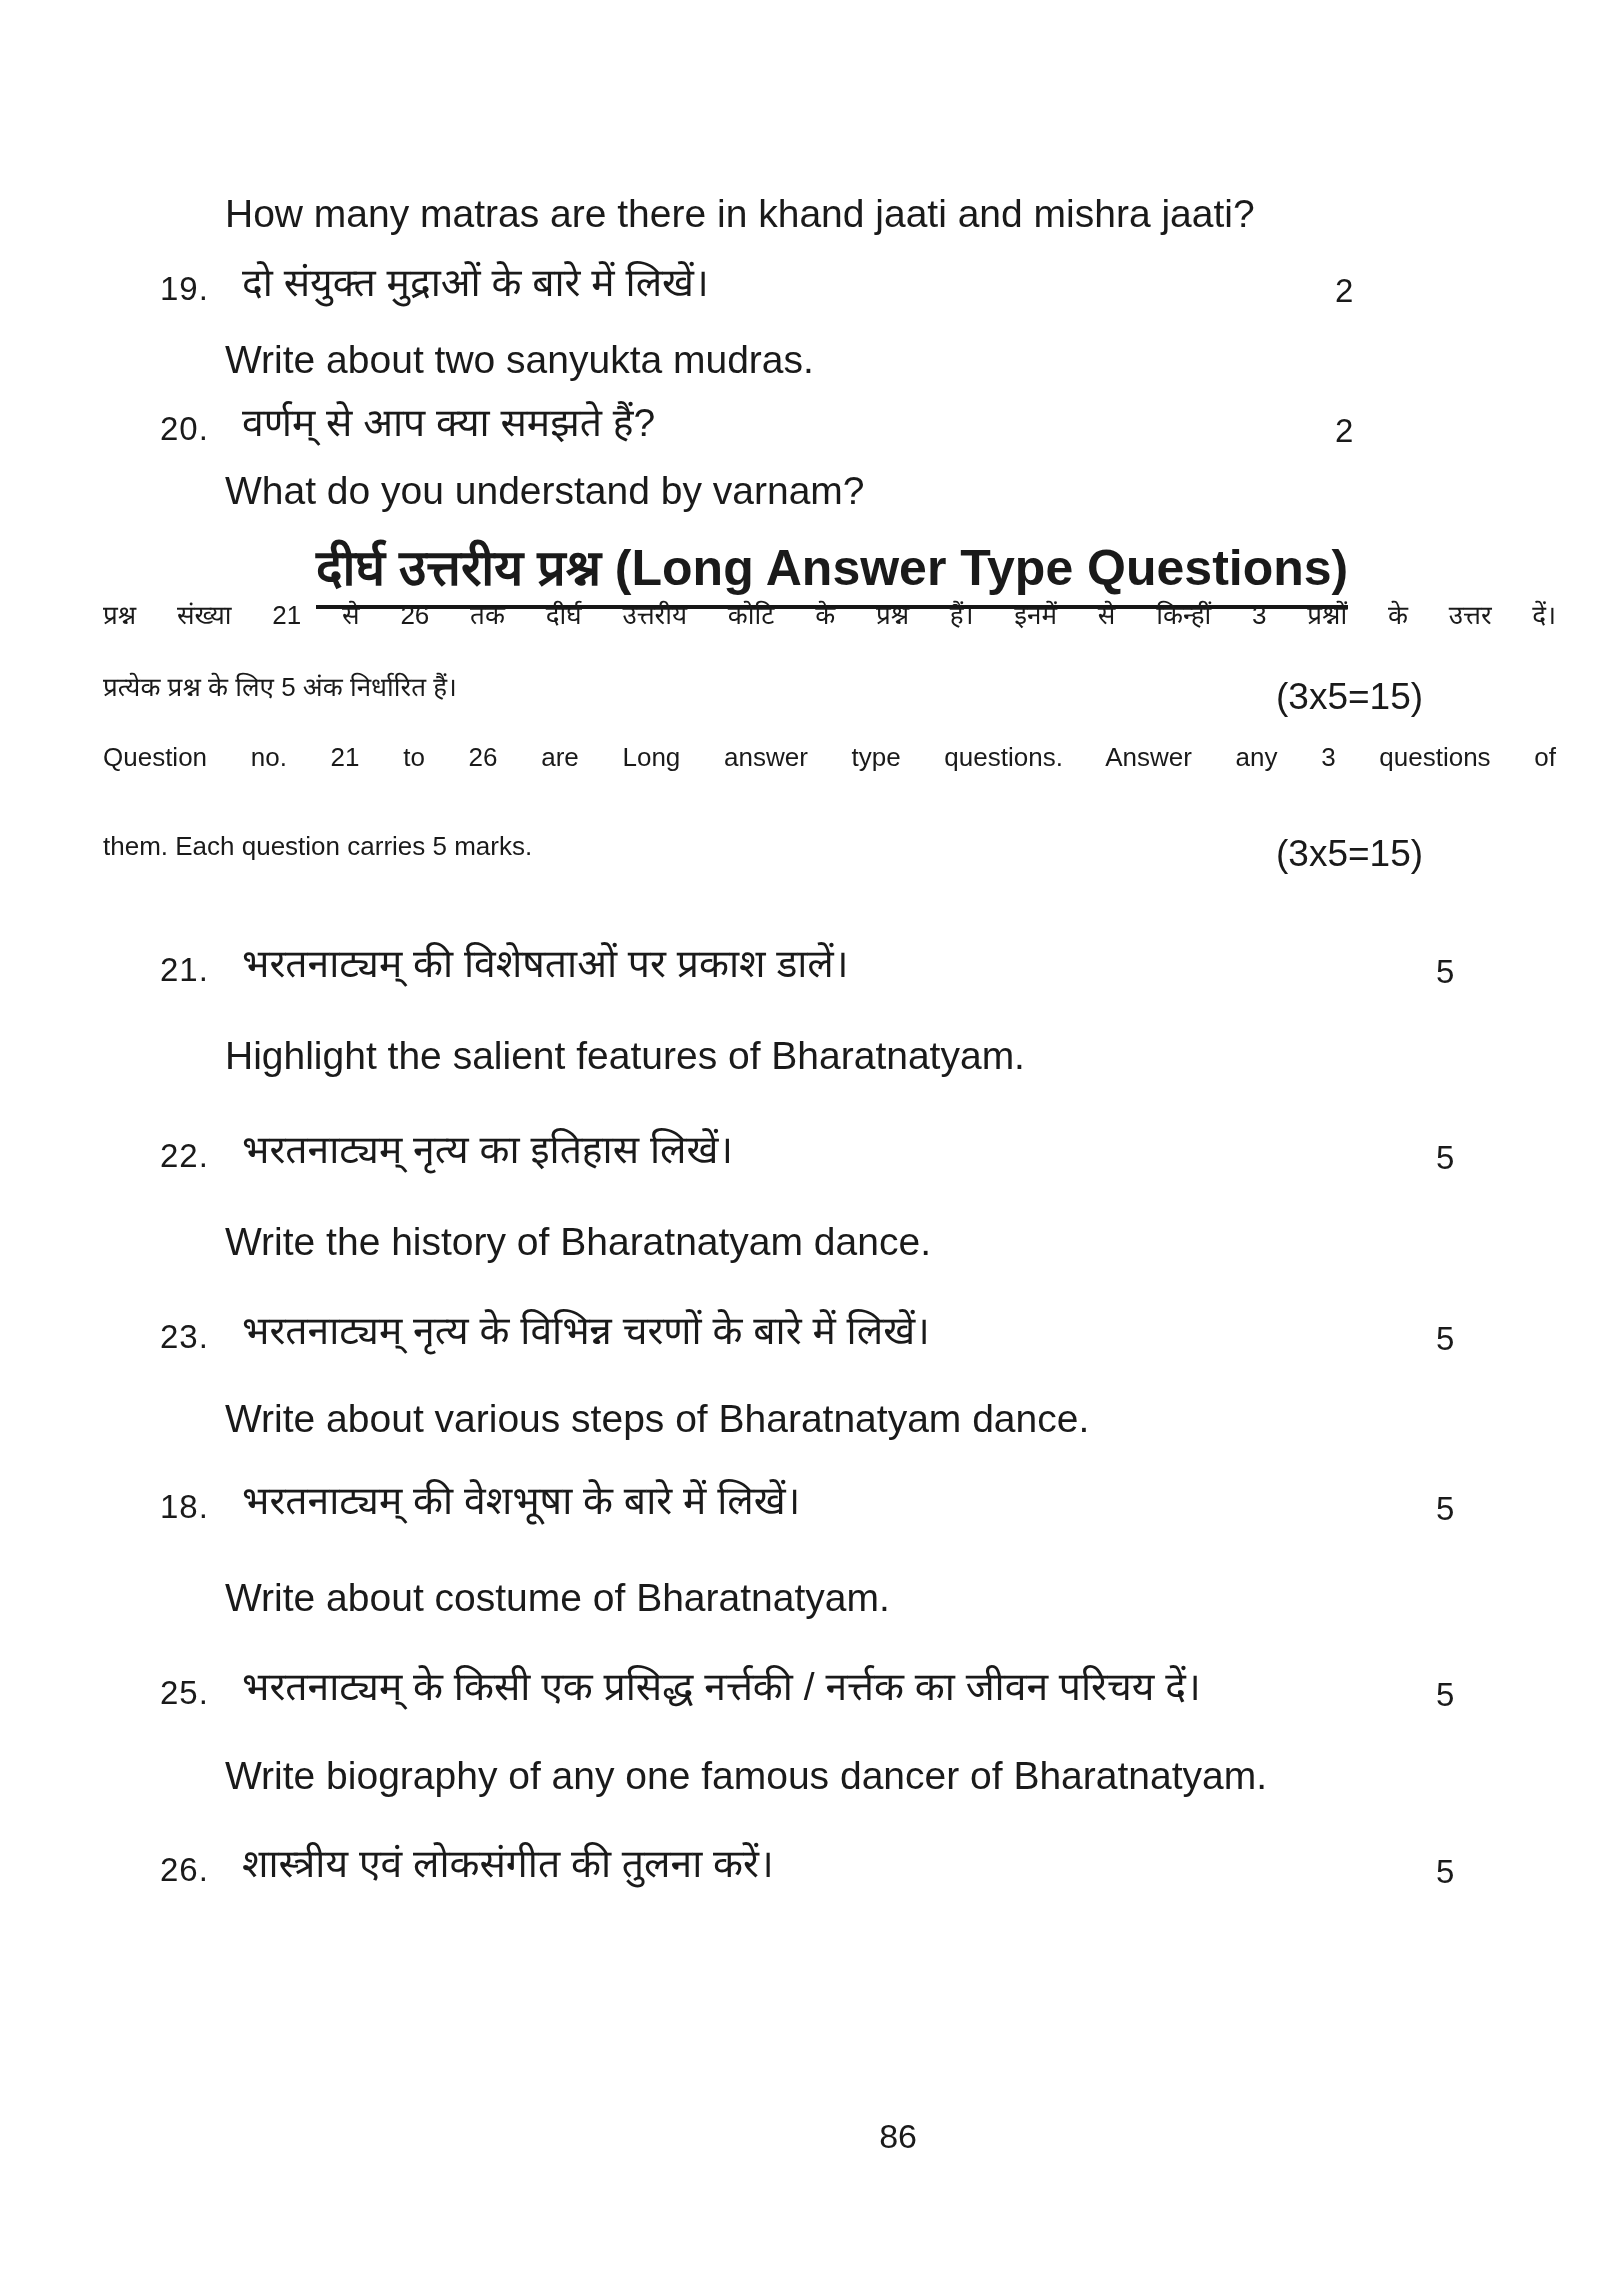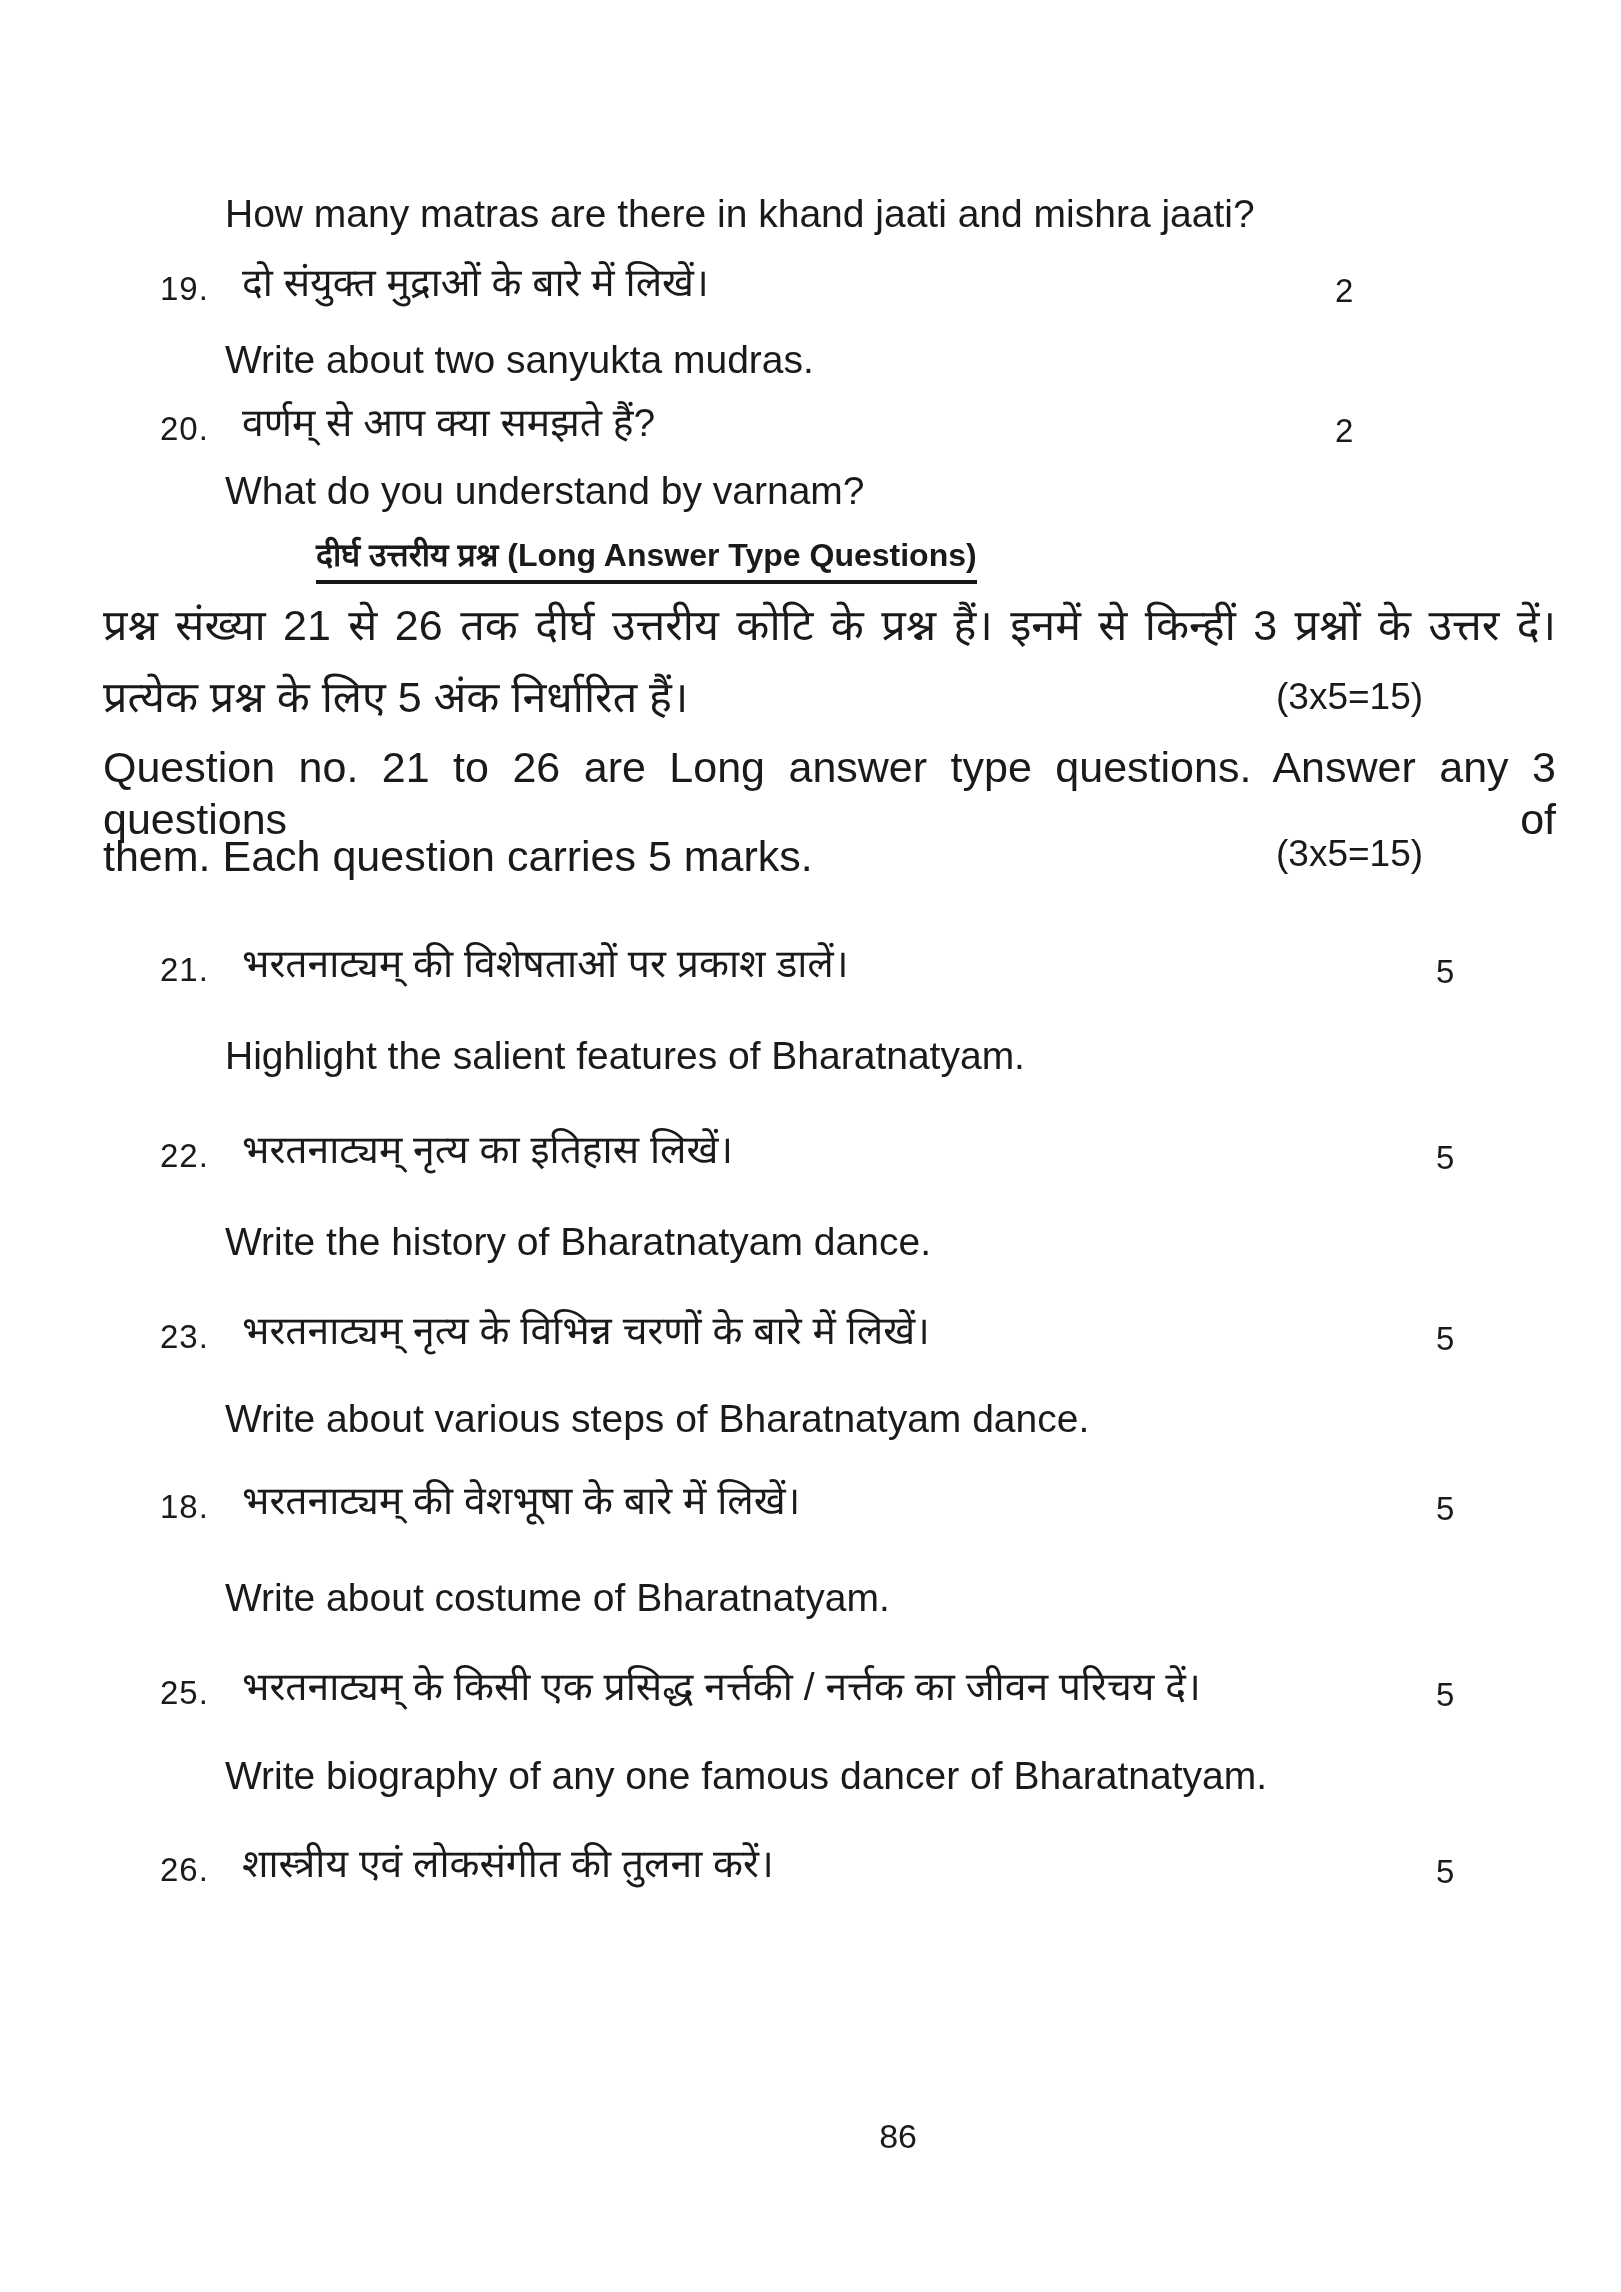--- a/index.html
+++ b/index.html
@@ -48,30 +48,30 @@
     position: absolute;
     top: 11.8px;
     font-size: 33px;
   }
   .mark-short { left: 1335px; }
   .mark-long  { left: 1436px; }
   .section-heading {
     position: absolute;
     left: 316px;
     top: 532px;
-    font-size: 32px;
+    font-size: 50px;
     font-weight: bold;
     border-bottom: 4.9px solid #161616;
     padding-bottom: 4.9px;
     white-space: nowrap;
   }
   .instr-line {
     position: absolute;
     left: 103px;
-    font-size: 43px;
+    font-size: 26px;
     line-height: 1.2;
     white-space: nowrap;
   }
   .instr-justify {
     width: 1453px;
     white-space: normal;
     text-align: justify;
     text-align-last: justify;
   }
   .instr-marks {

